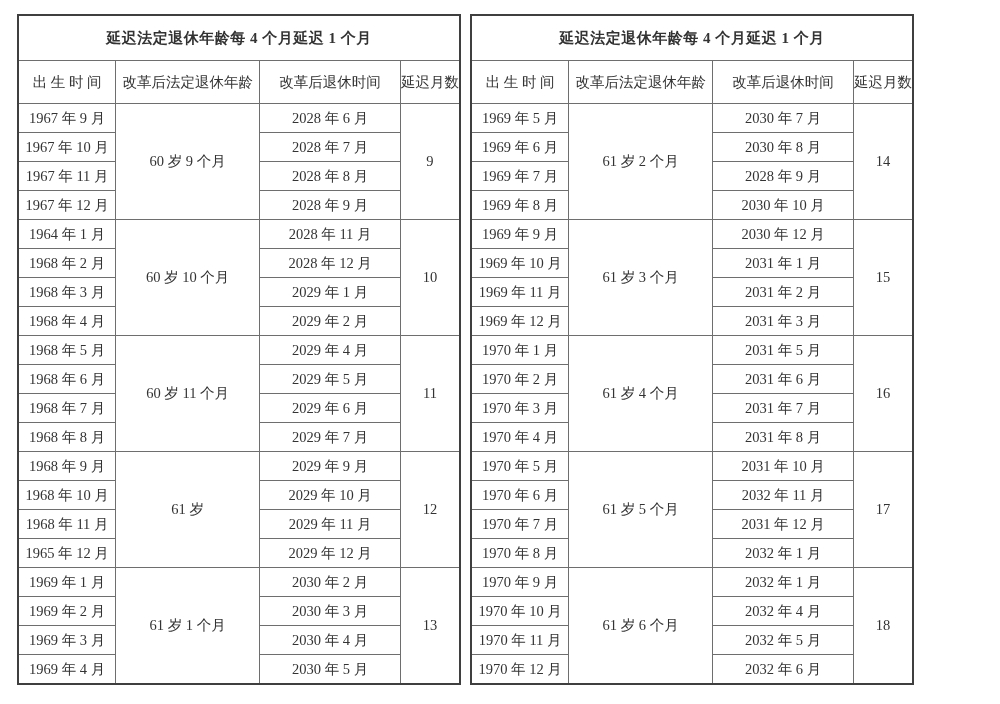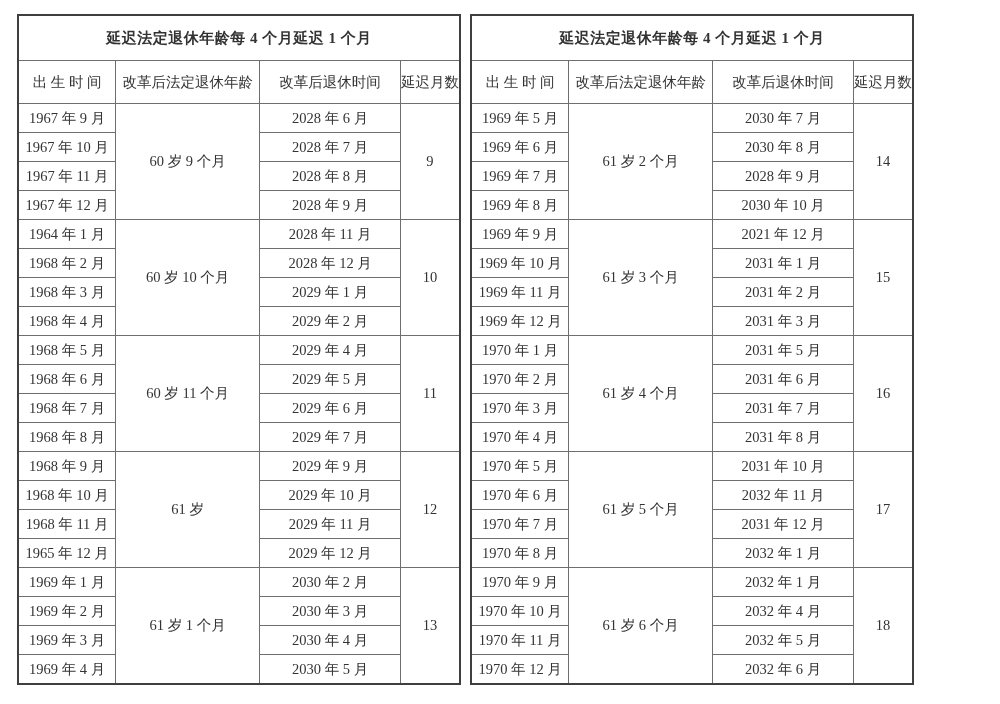--- a/index.html
+++ b/index.html
@@ -202,21 +202,21 @@
           <td>1969 年 7 月</td>
           <td>2028 年 9 月</td>
         </tr>
         <tr>
           <td>1969 年 8 月</td>
           <td>2030 年 10 月</td>
         </tr>
         <tr>
           <td>1969 年 9 月</td>
           <td rowspan="4">61 岁 3 个月</td>
-          <td>2021 年 12 月</td>
+          <td>2030 年 12 月</td>
           <td rowspan="4">15</td>
         </tr>
         <tr>
           <td>1969 年 10 月</td>
           <td>2031 年 1 月</td>
         </tr>
         <tr>
           <td>1969 年 11 月</td>
           <td>2031 年 2 月</td>
         </tr>

